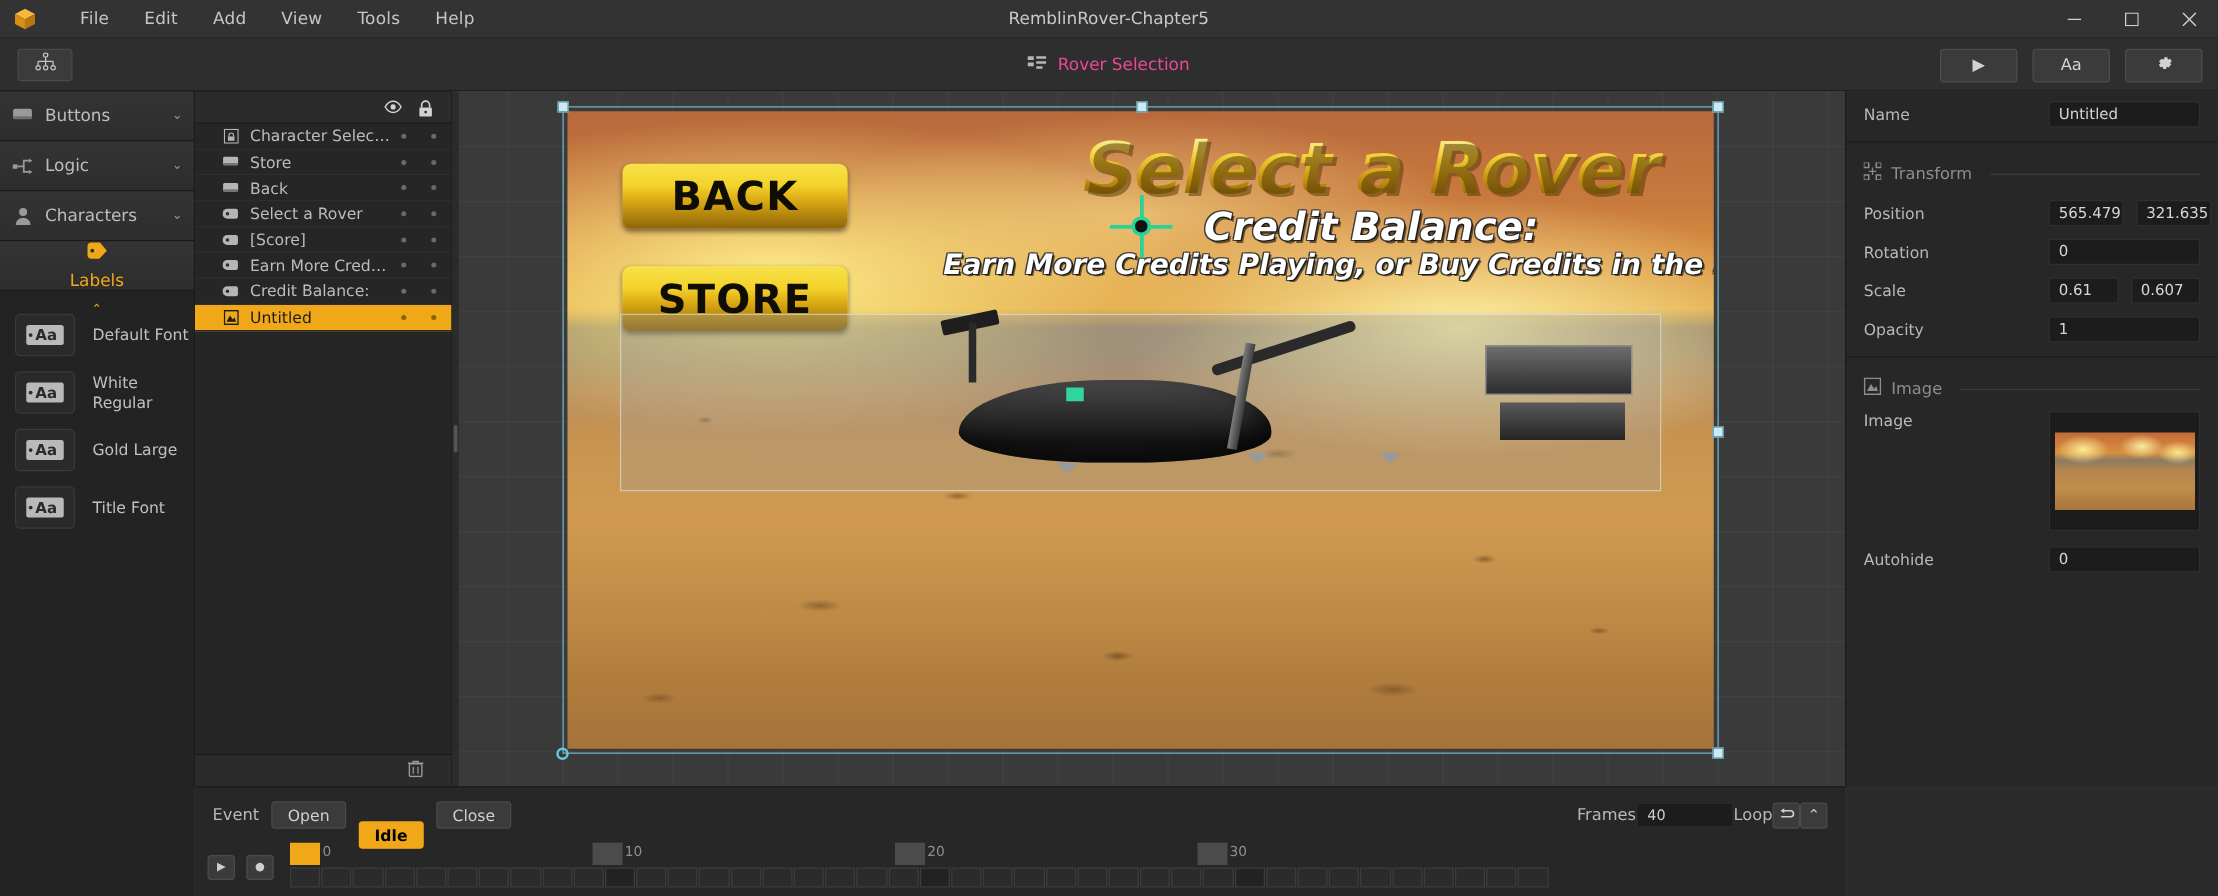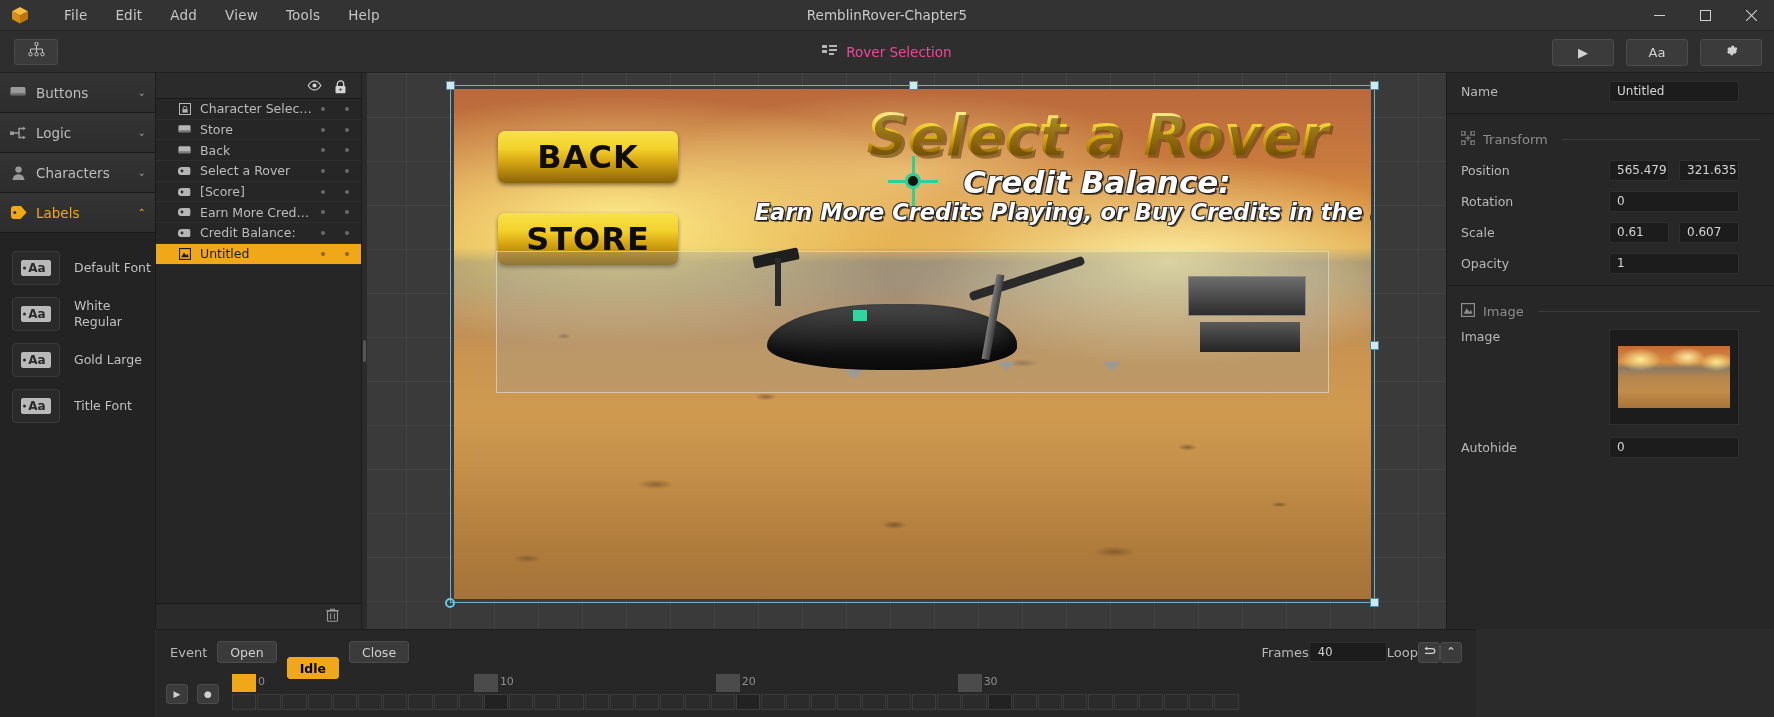--- a/index.html
+++ b/index.html
@@ -62,21 +62,21 @@
   .main { display: flex; height: 556px; }
 
   
   .sidebar { width: 156px; background: #232323; border-right: 1px solid #1c1c1c; flex: 0 0 156px; }
   .cat {
     height: 40px; display: flex; align-items: center; padding: 0 9px;
     border-bottom: 1px solid #191919;
     background: linear-gradient(#343434, #2d2d2d);
     color: #bdbdbd; font-size: 13.5px; gap: 9px;
   }
-  .cat.active { color: #f0a818; }
+  .cat.active { color: #f0a818; flex-direction: column; }
   .cat .cname { flex: 1; }
   .cat .chev { font-size: 10px; color: #9a9a9a; }
   .cat.active .chev { color: #f0a818; }
   .cat-icon { width: 18px; height: 18px; display: flex; align-items: center; justify-content: center; }
 
   .font-list { padding-top: 12px; background: #232323; height: 100%; }
   .font-row { display: flex; align-items: center; padding: 6px 0 6px 12px; gap: 14px; }
   .font-chip {
     width: 48px; height: 34px; background: #2a2a2a; border: 1px solid #3a3a3a;
     border-radius: 4px; display: flex; align-items: center; justify-content: center;
@@ -245,21 +245,21 @@
   .crosshair { position: absolute; left: 0; top: 0; width: 50px; height: 50px; }
   .crosshair .h { position: absolute; left: 0; top: 24px; width: 50px; height: 2.5px; background: #2ad29a; }
   .crosshair .v { position: absolute; left: 24px; top: 0; width: 2.5px; height: 50px; background: #2ad29a; }
   .crosshair .ring {
     position: absolute; left: 17px; top: 17px; width: 16px; height: 16px; border-radius: 50%;
     border: 3px solid #2ad29a; background: #111;
   }
 
   
   .props {
-    position: absolute; right: 0; top: 73px; width: 328px; height: 556px;
+    position: absolute; right: 0; top: 73px; width: 298px; height: 556px;
     background: #272727; border-left: 1px solid #1c1c1c;
     font-size: 12.5px; color: #bfbfbf;
   }
   .prop-row { display: flex; align-items: center; height: 26px; padding: 0 14px; margin-top: 5px; }
   .prop-label { width: 148px; flex: 0 0 148px; color: #b9b9b9; }
   .field {
     background: #1c1c1c; border: 1px solid #2f2f2f; border-radius: 2px;
     height: 21px; color: #d5d5d5; font-size: 12px; padding: 0 7px;
     display: flex; align-items: center;
   }

